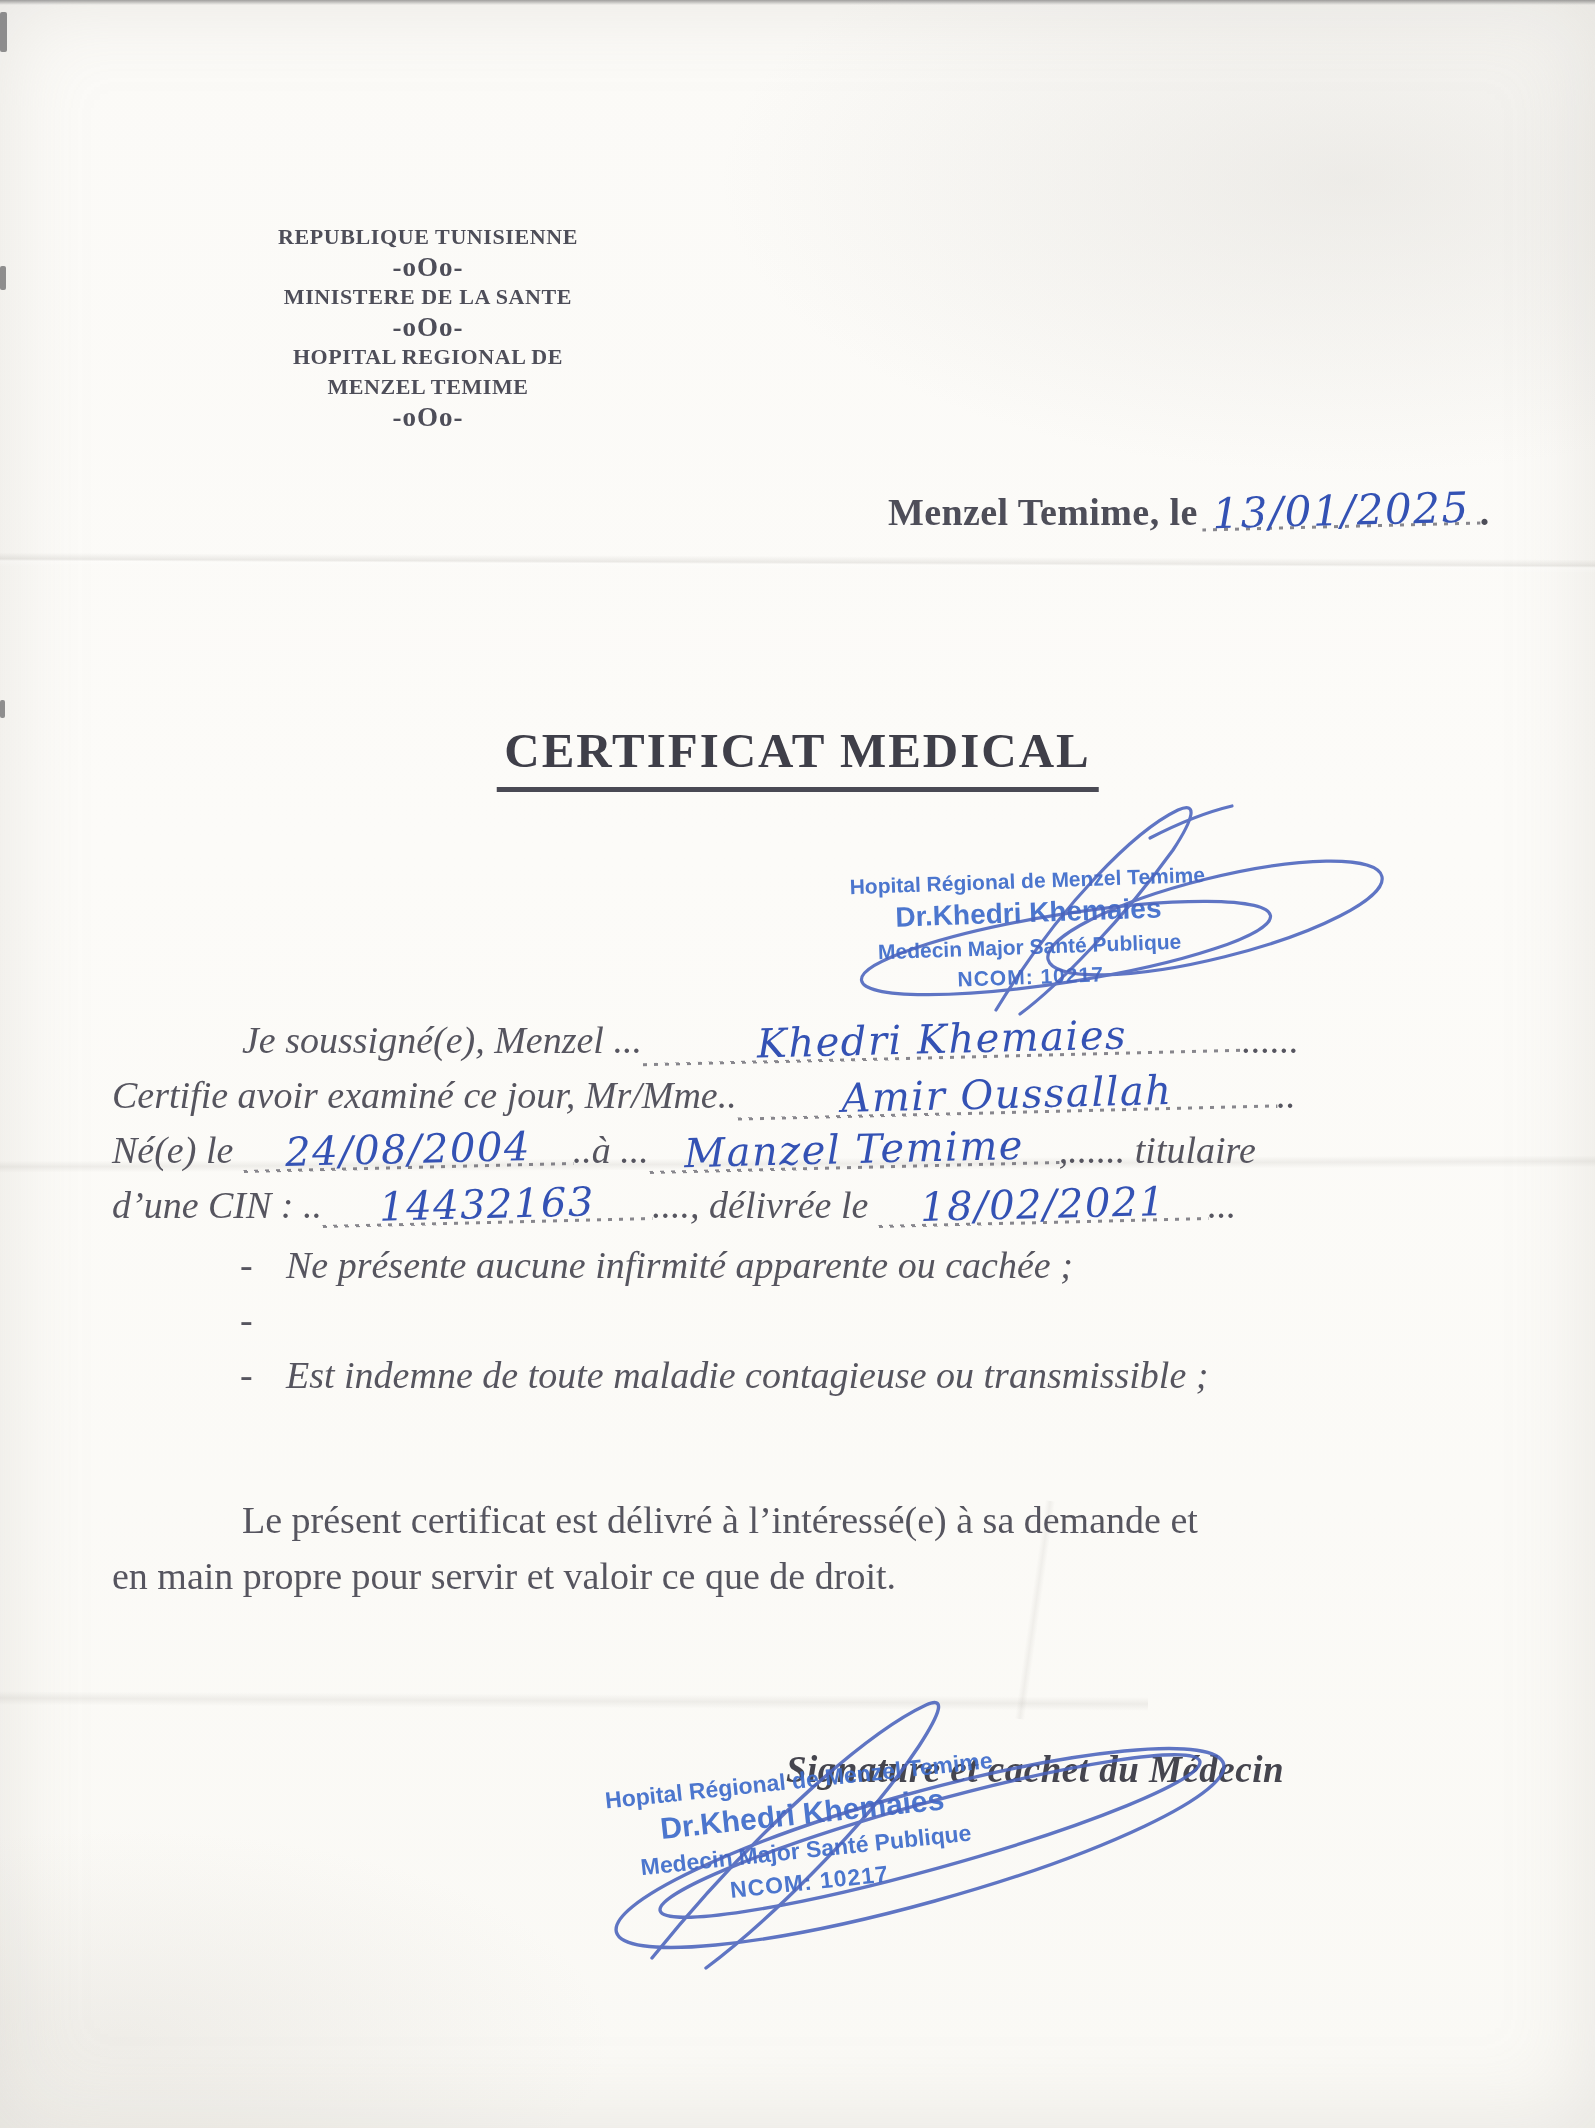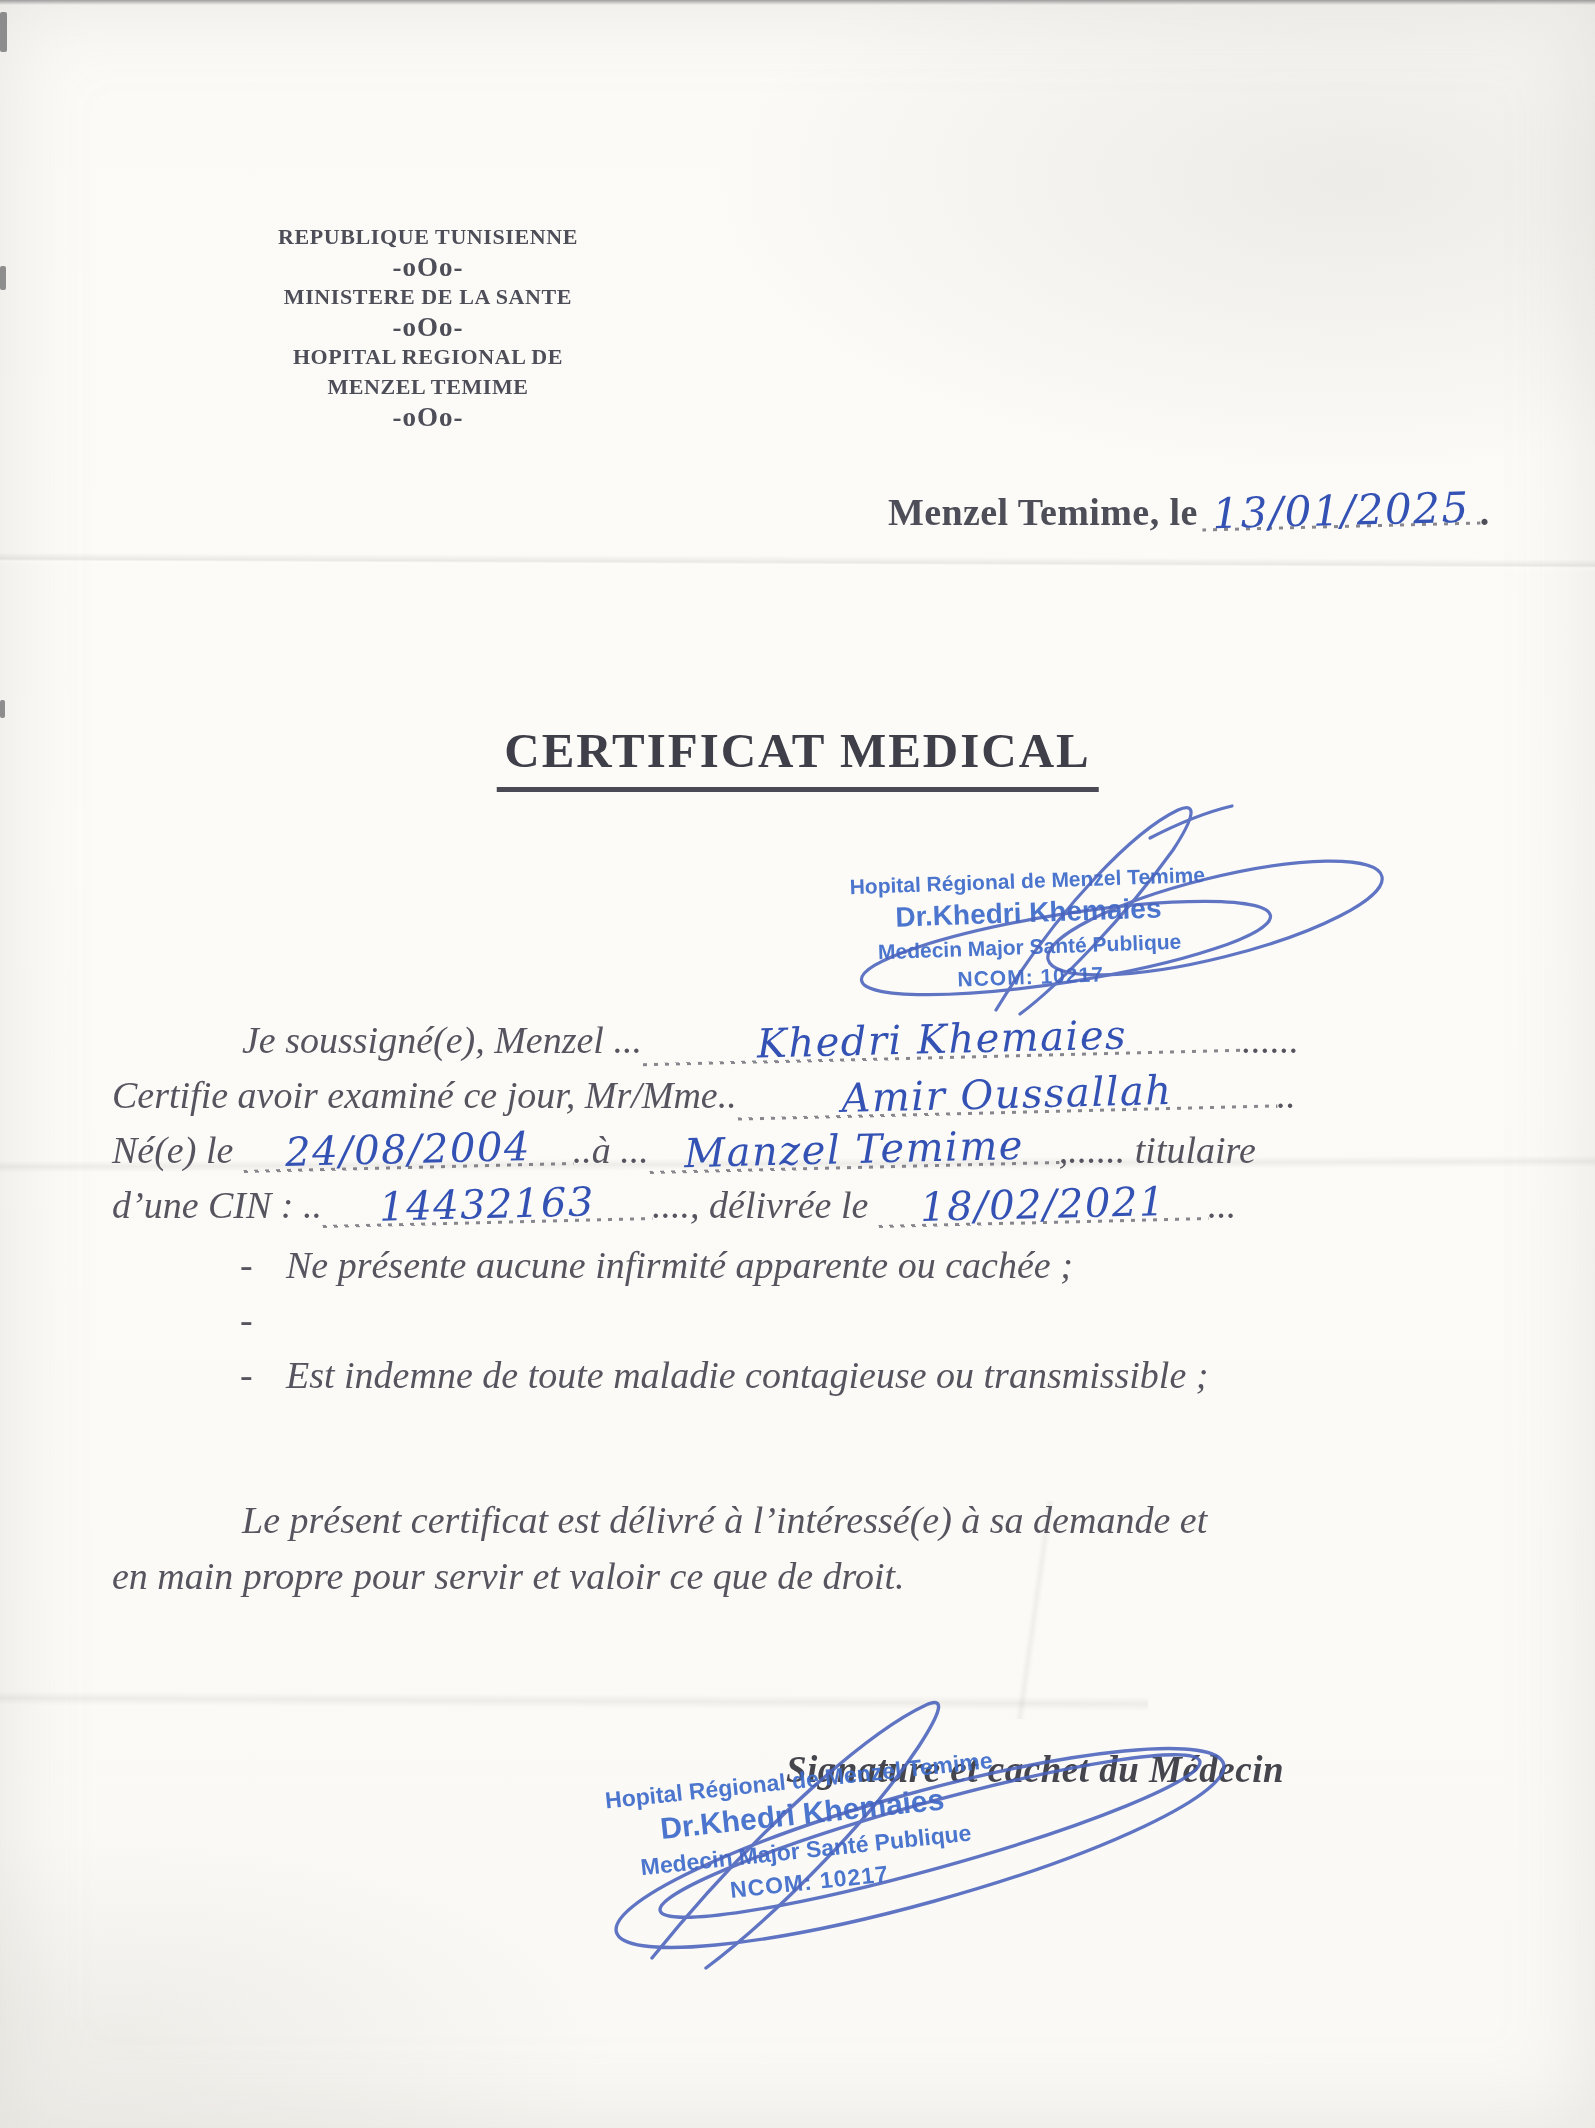--- a/index.html
+++ b/index.html
@@ -81,21 +81,21 @@
   .bodytext .bline{white-space:nowrap;}
   .indent{padding-left:130px;}
 
   .bullets{position:absolute;left:178px;top:1238px;width:1250px;
     font-style:italic;font-size:38px;line-height:55px;color:#56555f;}
   .bullet{display:flex;align-items:flex-start;}
   .bullet .dash{width:46px;margin-left:62px;flex:none;}
   .bullet .btxt{flex:1;}
 
   .closing{position:absolute;left:112px;top:1492px;width:1380px;
-    font-style:italic;font-size:38px;line-height:56px;color:#56555f;}
+    font-size:38px;line-height:56px;color:#56555f;}
 
   .signature-label{position:absolute;left:786px;top:1748px;white-space:nowrap;
     font-weight:bold;font-style:italic;font-size:37px;color:#45454e;letter-spacing:.5px;}
 
   .sig-svg{position:absolute;left:0;top:0;pointer-events:none;}
 </style>
 </head>
 <body>
 
 <div class="page">

